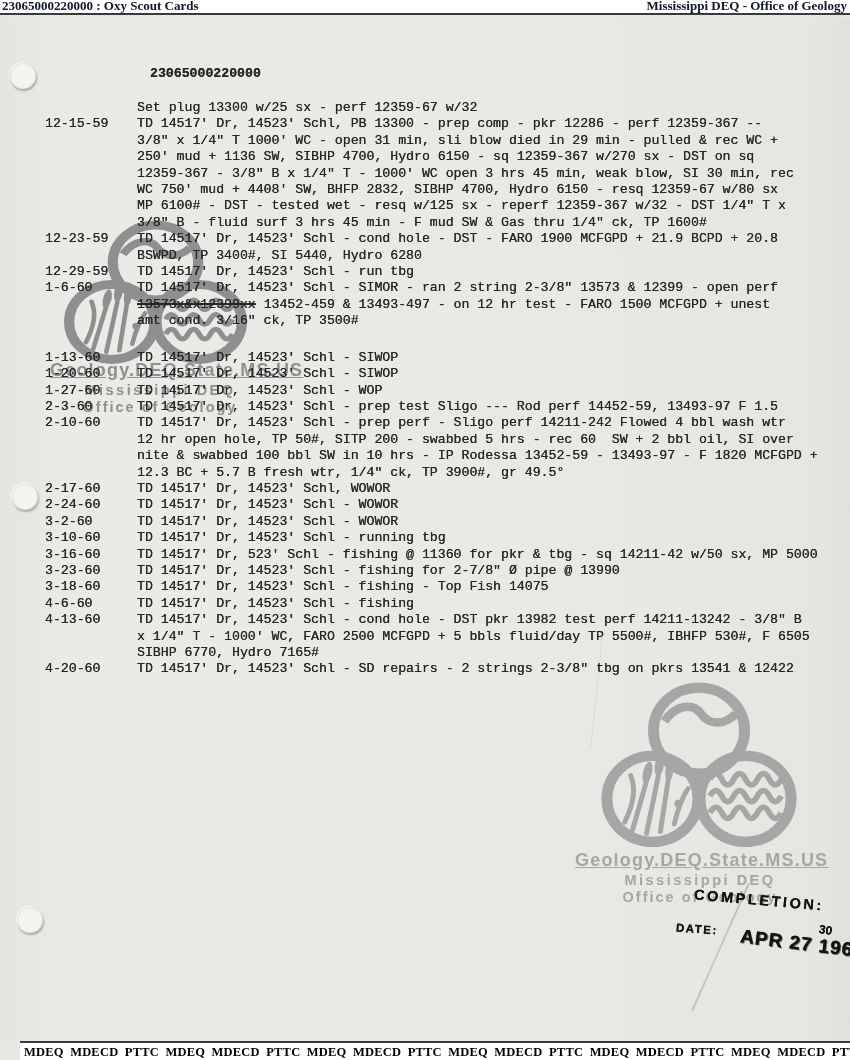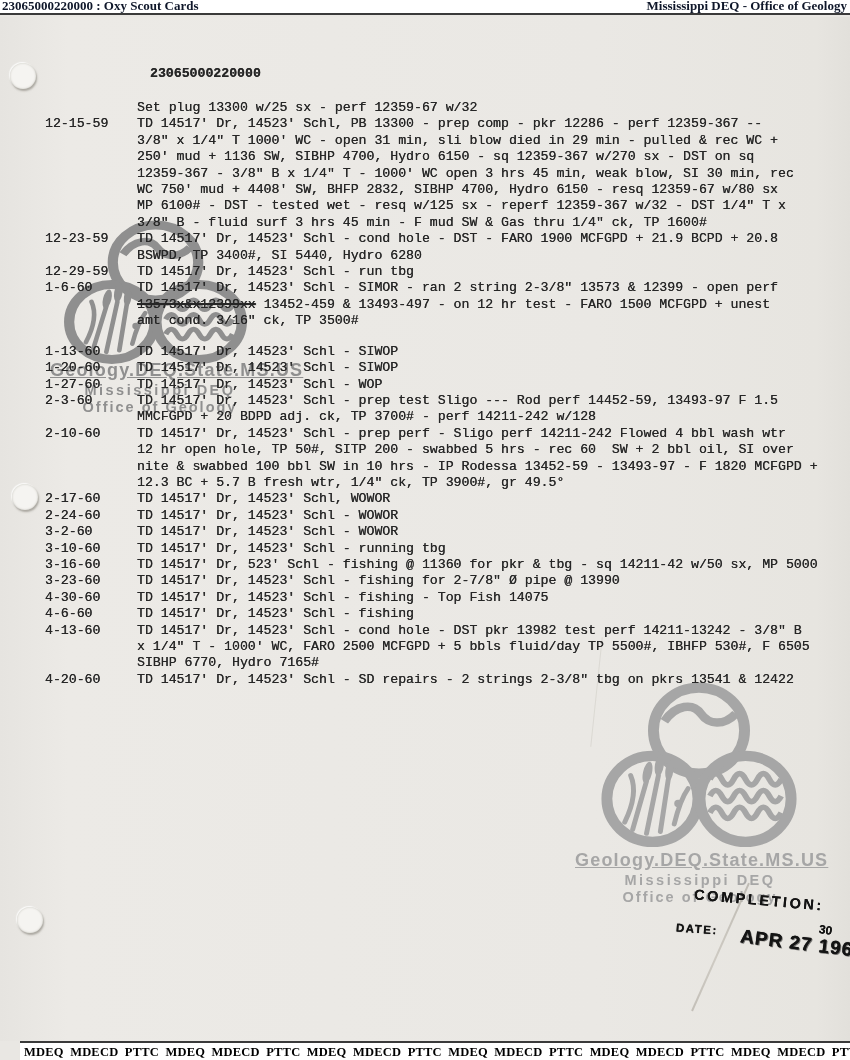--- a/index.html
+++ b/index.html
@@ -19,21 +19,21 @@
     box-shadow:1px 2px 2px rgba(120,116,108,.55), -1px -1px 1px rgba(255,255,255,.8), inset 0 0 2px rgba(190,188,180,.9);}
   .h1{left:10px;top:46px;}
   .h2{left:12px;top:467px;}
   .h3{left:17px;top:890px;}
   
   .type{font-family:"Liberation Mono","DejaVu Sans Mono",monospace;font-size:13.2px;color:#262626;
     text-shadow:0 0 .5px rgba(35,35,35,.75), .3px .3px 0 rgba(45,45,45,.35);}
   .docnum{position:absolute;left:150px;top:49px;z-index:2;white-space:pre;font-weight:bold;}
   .entries{position:absolute;left:45px;top:83px;z-index:2;line-height:16.4px;}
   .entry{position:relative;padding-left:92px;}
-  .entry.gap{margin-top:14px;}
+  .entry.gap{margin-top:20px;}
   .entry .date{position:absolute;left:0;top:0;white-space:pre;}
   .line{white-space:pre;}
   .struck{text-decoration:line-through;text-decoration-thickness:1.6px;margin-top:32px;}
   
   .wm{position:absolute;z-index:1;}
   .wm svg{display:block;}
   .wm-text{text-align:center;font-weight:bold;}
   .wm-url{font-size:18px;letter-spacing:1.2px;text-decoration:underline;}
   .wm-org{font-size:14.5px;letter-spacing:2.5px;margin-top:1px;}
   .wm-office{font-size:14.5px;letter-spacing:2px;margin-top:1px;}
@@ -202,21 +202,20 @@
         <div class="entry">
           <span class="date">1-27-60</span>
           <div>
             <div class="line">TD 14517' Dr, 14523' Schl - WOP</div>
           </div>
         </div>
         <div class="entry">
           <span class="date">2-3-60</span>
           <div>
             <div class="line">TD 14517' Dr, 14523' Schl - prep test Sligo --- Rod perf 14452-59, 13493-97 F 1.5</div>
-            <div class="line">MMCFGPD + 20 BDPD adj. ck, TP 3700# - perf 14211-242 w/128</div>
           </div>
         </div>
         <div class="entry">
           <span class="date">2-10-60</span>
           <div>
             <div class="line">TD 14517' Dr, 14523' Schl - prep perf - Sligo perf 14211-242 Flowed 4 bbl wash wtr</div>
             <div class="line">12 hr open hole, TP 50#, SITP 200 - swabbed 5 hrs - rec 60  SW + 2 bbl oil, SI over</div>
             <div class="line">nite &amp; swabbed 100 bbl SW in 10 hrs - IP Rodessa 13452-59 - 13493-97 - F 1820 MCFGPD +</div>
             <div class="line">12.3 BC + 5.7 B fresh wtr, 1/4" ck, TP 3900#, gr 49.5°</div>
           </div>
@@ -251,21 +250,21 @@
             <div class="line">TD 14517' Dr, 523' Schl - fishing @ 11360 for pkr &amp; tbg - sq 14211-42 w/50 sx, MP 5000</div>
           </div>
         </div>
         <div class="entry">
           <span class="date">3-23-60</span>
           <div>
             <div class="line">TD 14517' Dr, 14523' Schl - fishing for 2-7/8" Ø pipe @ 13990</div>
           </div>
         </div>
         <div class="entry">
-          <span class="date">4-30-60</span>
+          <span class="date">3-18-60</span>
           <div>
             <div class="line">TD 14517' Dr, 14523' Schl - fishing - Top Fish 14075</div>
           </div>
         </div>
         <div class="entry">
           <span class="date">4-6-60</span>
           <div>
             <div class="line">TD 14517' Dr, 14523' Schl - fishing</div>
           </div>
         </div>

